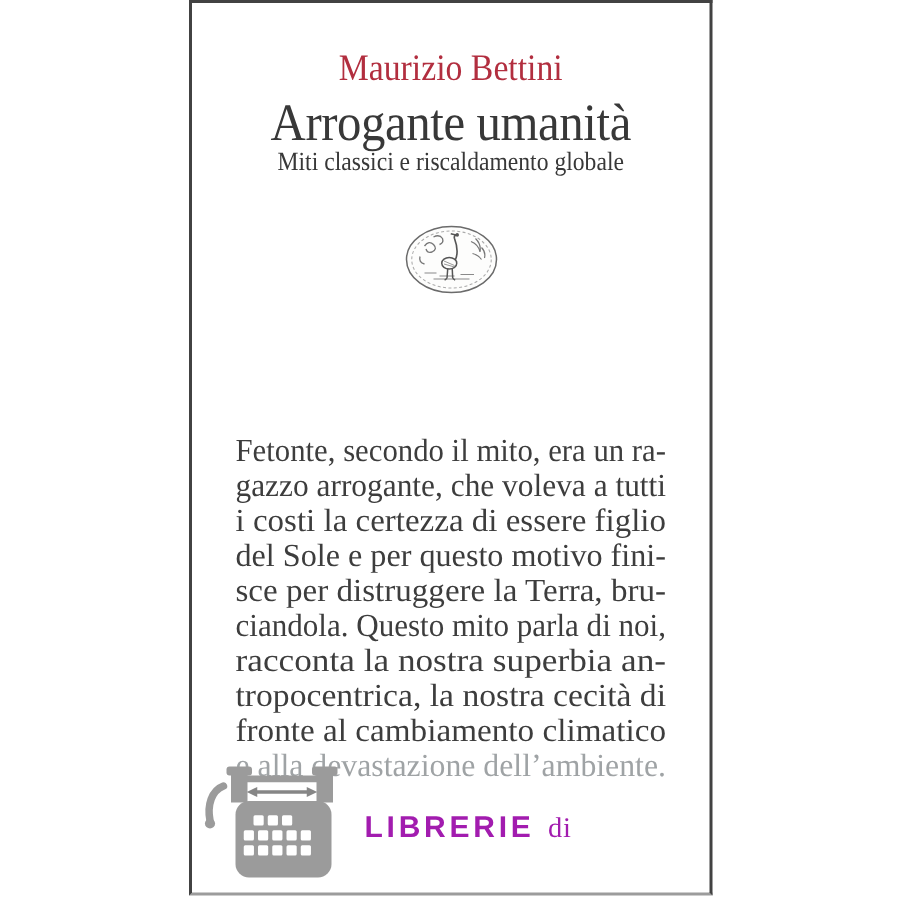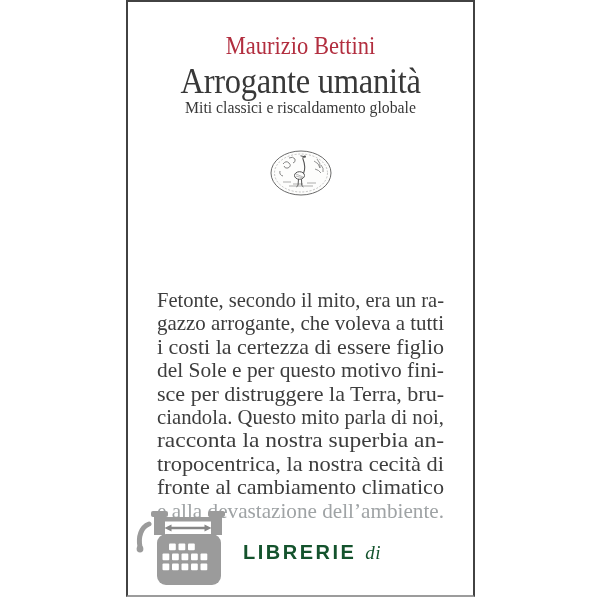--- a/index.html
+++ b/index.html
@@ -36,25 +36,25 @@
 
   .synopsis{position:absolute;left:157px;top:288px;width:288px;height:240px;}
   .synopsis text{
     font-family:"Liberation Serif", serif;font-size:21.5px;fill:#3d3d3d;
   }
   .synopsis text.faded{fill:#9fa3a5;}
 
   .wm-icon{position:absolute;left:133px;top:505px;width:96px;height:82px;}
   .wm-text{
     position:absolute;left:243px;top:541px;height:26px;
-    display:flex;align-items:baseline;gap:9px;color:#14532d;
+    display:flex;align-items:baseline;gap:9px;color:#a21caf;
     font-family:"Liberation Sans", sans-serif;
   }
   .wm-caps{font-size:20px;font-weight:700;letter-spacing:2.5px;}
-  .wm-di{font-family:"Liberation Serif", serif;font-style:italic;font-size:19px;letter-spacing:0.5px;}
+  .wm-di{font-family:"Liberation Serif", serif;font-size:19px;letter-spacing:0.5px;}
 </style>
 </head>
 <body>
 
 <div class="page">
 
   <div class="cover-frame"></div>
 
   <div class="author">Maurizio Bettini</div>
   <div class="title">Arrogante umanità</div>

